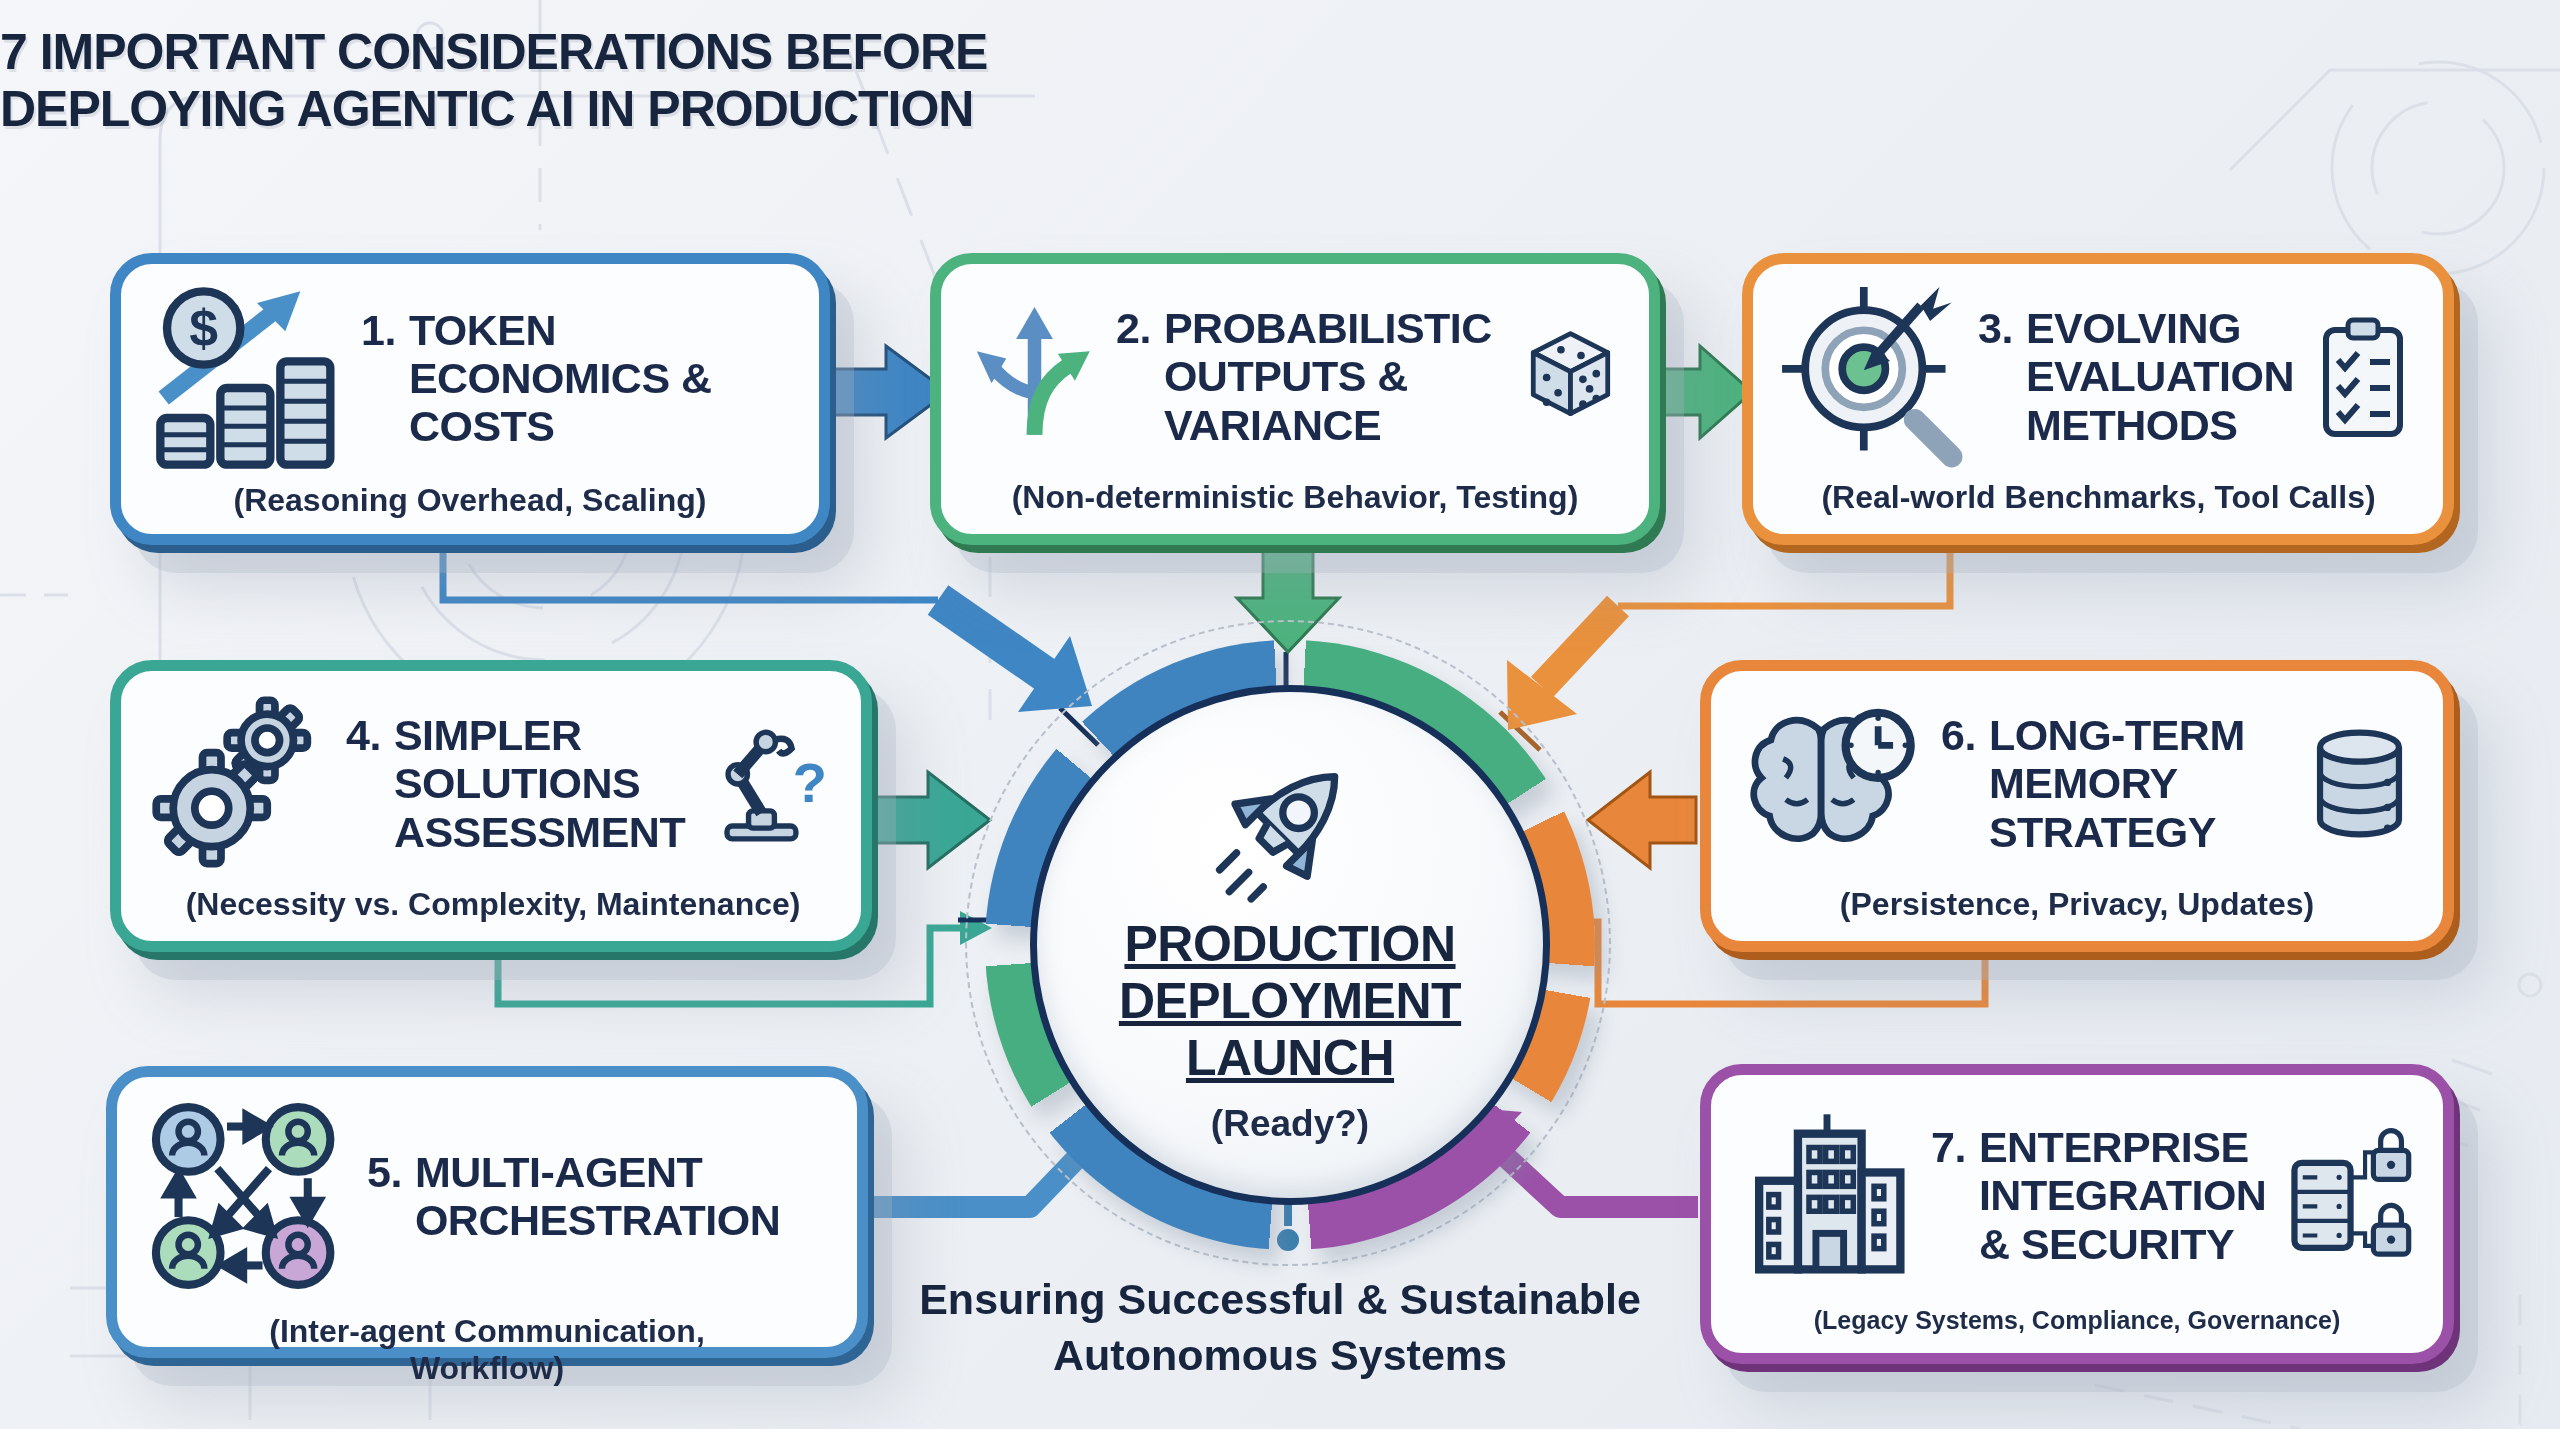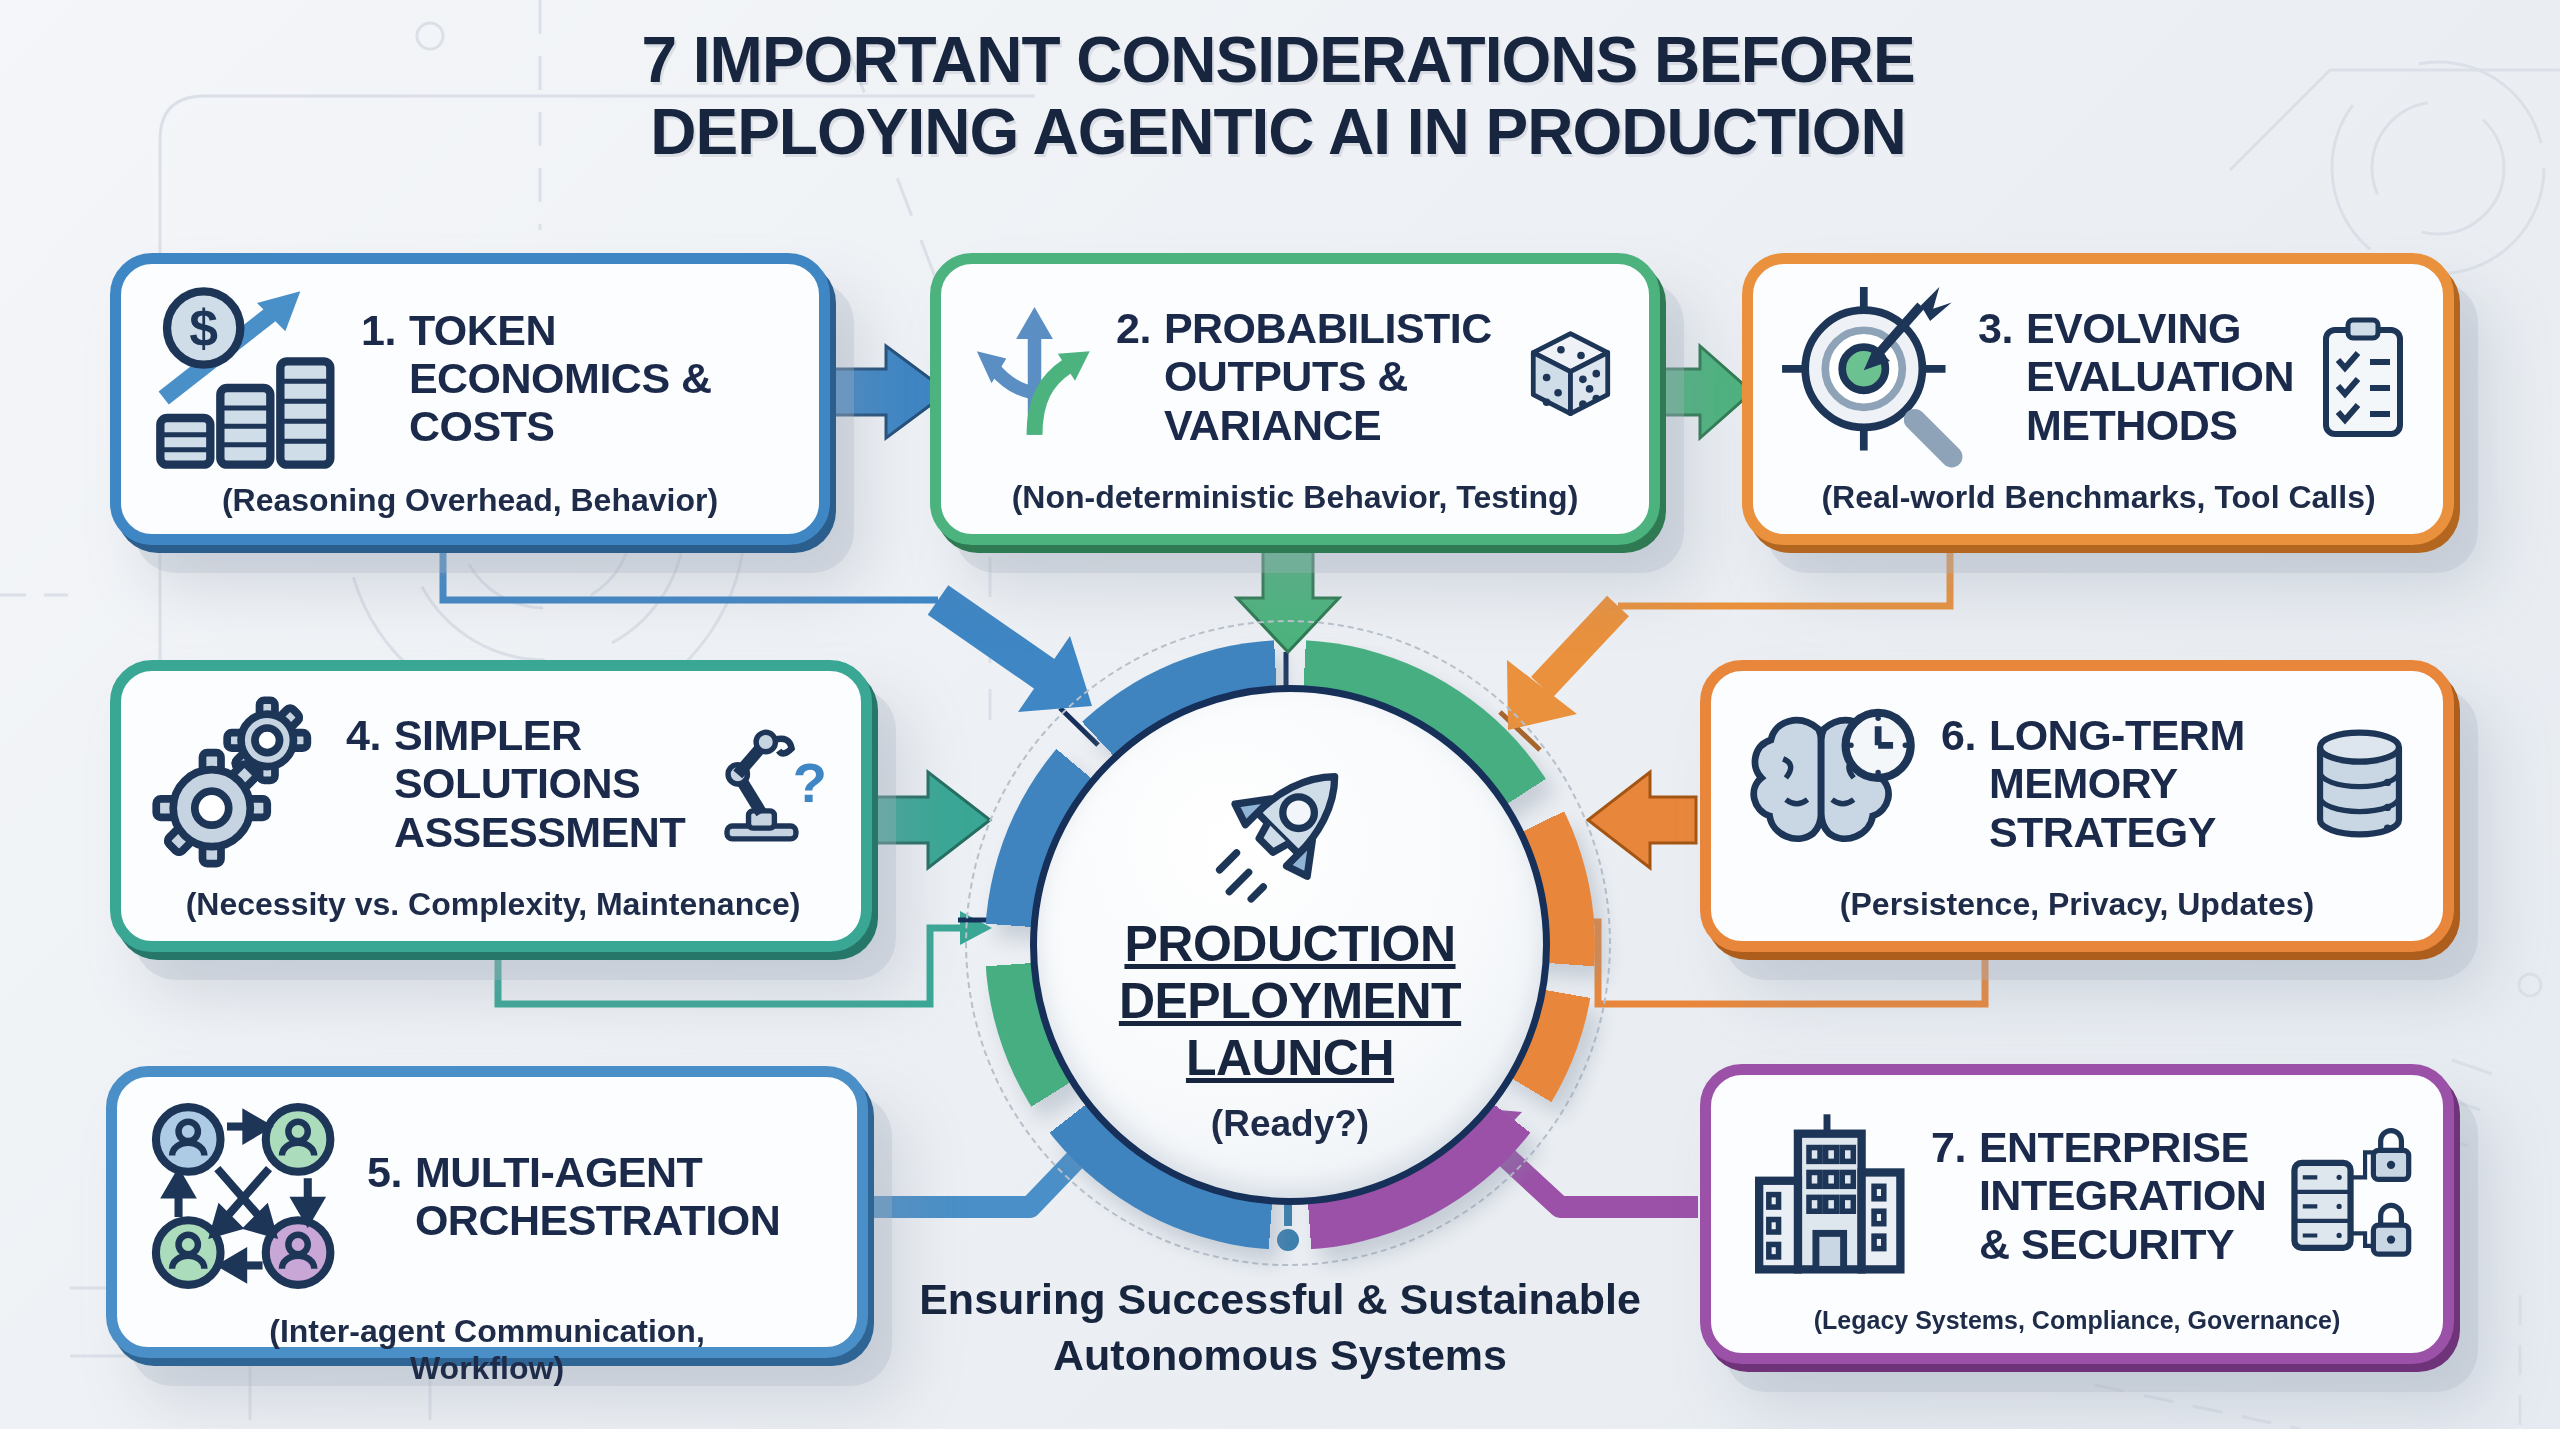--- a/index.html
+++ b/index.html
@@ -6,22 +6,22 @@
   .canvas{
     position:relative;width:2560px;height:1429px;overflow:hidden;
     background:linear-gradient(135deg,#f4f6f9 0%,#edf0f4 45%,#e6ebf1 100%);
     font-family:"Liberation Sans",sans-serif;color:#1b2a4a;
   }
   svg{display:block}
   .bg-deco,.connectors{position:absolute;left:0;top:0;}
   .bg-deco{z-index:0;}
   .connectors{z-index:1;}
   .title{
-    position:absolute;top:24px;left:0;right:4px;z-index:2;text-align:center;
-    font-size:64px;font-weight:800;letter-spacing:-1px;line-height:1.13;color:#17253f;
+    position:absolute;top:24px;left:0;right:4px;z-index:2;
+    font-size:50px;font-weight:800;letter-spacing:-1px;line-height:1.13;color:#17253f;
     text-shadow:2px 3px 0 rgba(120,130,150,.18);
   }
   
   .card{
     position:absolute;z-index:2;box-sizing:border-box;
     background:#fcfdfe;border:11px solid var(--c,#888);border-radius:42px;
     box-shadow:6px 8px 0 var(--cd,#555), 24px 28px 0 rgba(171,181,196,.30), 36px 44px 60px rgba(140,152,170,.28);
     display:grid;grid-template-columns:auto 1fr auto;grid-template-rows:1fr auto;
     align-items:center;padding:14px 26px 16px 26px;column-gap:14px;
   }
@@ -157,21 +157,21 @@
         <path d="M10,72 L74,22" stroke="#4a90c8" stroke-width="10" fill="none"></path>
         <polygon points="92,8 66,15 83,32" fill="#4a90c8"></polygon>
         <circle cx="34" cy="30" r="22" fill="#cfdde9" stroke="#1d3557" stroke-width="5"></circle>
         <text x="34" y="41" text-anchor="middle" font-size="31" font-weight="bold" fill="#1d3557" font-family="Liberation Sans, sans-serif">$</text>
       </svg>
     </div>
     <div class="card-heading">
       <span class="num">1.</span>
       <span class="ttl">TOKEN ECONOMICS &amp; COSTS</span>
     </div>
-    <div class="card-sub">(Reasoning Overhead, Behavior)</div>
+    <div class="card-sub">(Reasoning Overhead, Scaling)</div>
   </div>
 
   <div class="card card-2" style="--c: #4db37e; --cd: #2f7a52;">
     <div class="icn left">
       <svg width="135" height="170" viewBox="0 0 110 130">
         <path d="M55,112 V30" stroke="#5b8fc4" stroke-width="11" fill="none"></path>
         <polygon points="55,8 40,34 70,34" fill="#5b8fc4"></polygon>
         <path d="M55,78 C42,76 32,70 22,58" stroke="#5b8fc4" stroke-width="11" fill="none"></path>
         <polygon points="8,44 32,50 20,70" fill="#5b8fc4"></polygon>
         <path d="M55,112 C55,84 64,68 82,56" stroke="#4db37e" stroke-width="13" fill="none"></path>

